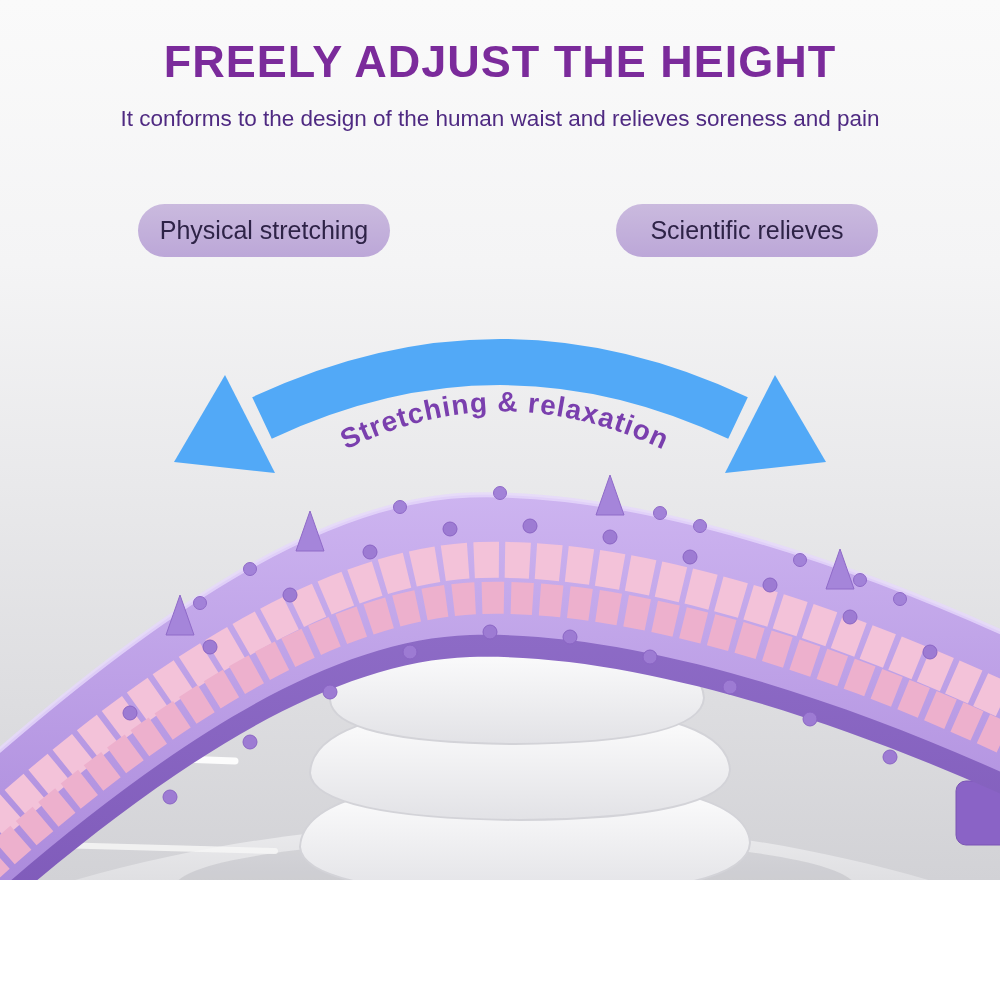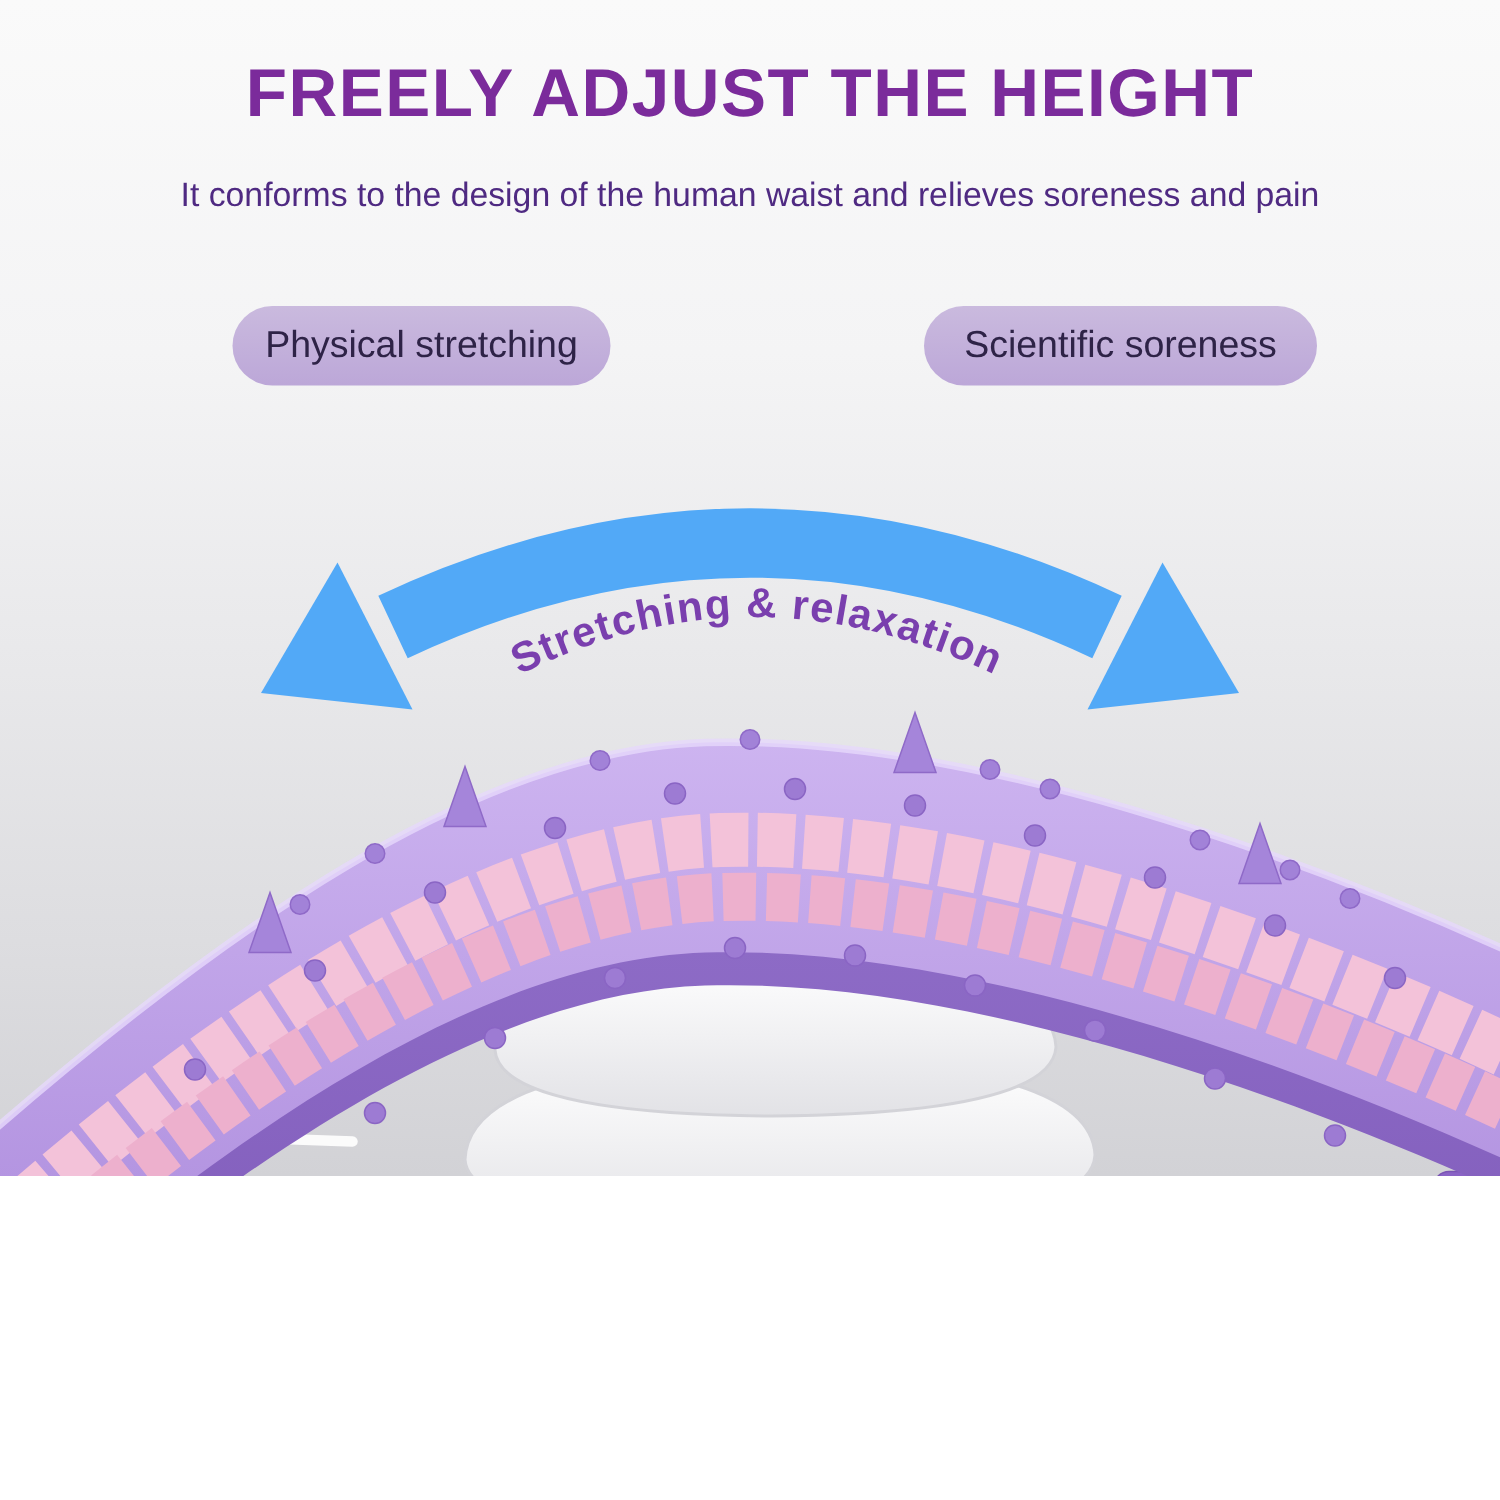--- a/index.html
+++ b/index.html
@@ -1,48 +1,48 @@
 <!DOCTYPE html>
 <html><head>
 <meta charset="utf-8">
 <style>
   html,body{margin:0;padding:0;}
   .canvas{
     position:relative;
-    width:1000px;height:784px;
+    width:1000px;height:880px;
     overflow:hidden;
     background:linear-gradient(180deg,#fafafa 0%,#f4f4f5 30%,#e9e9eb 55%,#dddde0 80%,#d2d2d6 100%);
     font-family:"Liberation Sans",sans-serif;
   }
   .title{
     padding-top:36px;
     text-align:center;
     font-size:45px;
     font-weight:bold;
     color:#7b2b9b;
     letter-spacing:1px;
   }
   .subtitle{
-    margin-top:26px;
+    margin-top:15px;
     text-align:center;
     font-size:22.5px;
     line-height:1.4;
     color:#4f2a82;
   }
   .badge{
     position:absolute;
     top:204px;
     background:linear-gradient(180deg,#cabade,#bca7d8);
     color:#2e2347;
     font-size:25px;
     text-align:center;
     padding:12px 0;
     border-radius:34px;
   }
-  .badge-left{left:155px;width:252px;}
+  .badge-left{left:138px;width:252px;}
   .badge-right{left:616px;width:262px;}
   .arrow-svg{position:absolute;left:0;top:278px;}
   .product-svg{position:absolute;left:0;top:455px;}
   .arc-text{
     font-family:"Liberation Sans",sans-serif;
     font-size:28px;
     font-weight:bold;
     letter-spacing:1px;
     fill:#7a3fae;
   }
@@ -52,21 +52,21 @@
 
 <div class="canvas">
 
   <div class="title">FREELY ADJUST THE HEIGHT</div>
 
   <div class="subtitle">
     <div>It conforms to the design of the human waist and relieves soreness and pain</div>
   </div>
 
   <div class="badge badge-left">Physical stretching</div>
-  <div class="badge badge-right">Scientific soreness</div>
+  <div class="badge badge-right">Scientific relieves</div>
 
   <svg class="arrow-svg" width="1000" height="220" viewBox="0 0 1000 220">
     <defs>
       <path id="txtArc" d="M 340,175 Q 500,92 670,175" fill="none"></path>
     </defs>
     <path d="M 262,140 Q 500,28 738,140" fill="none" stroke="#52a9f7" stroke-width="46" stroke-linecap="butt"></path>
     <polygon points="225,97 275,195 174,184" fill="#52a9f7"></polygon>
     <polygon points="775,97 725,195 826,184" fill="#52a9f7"></polygon>
     <text class="arc-text" text-anchor="middle">
       <textPath href="#txtArc" startOffset="50%">Stretching &amp; relaxation</textPath>

